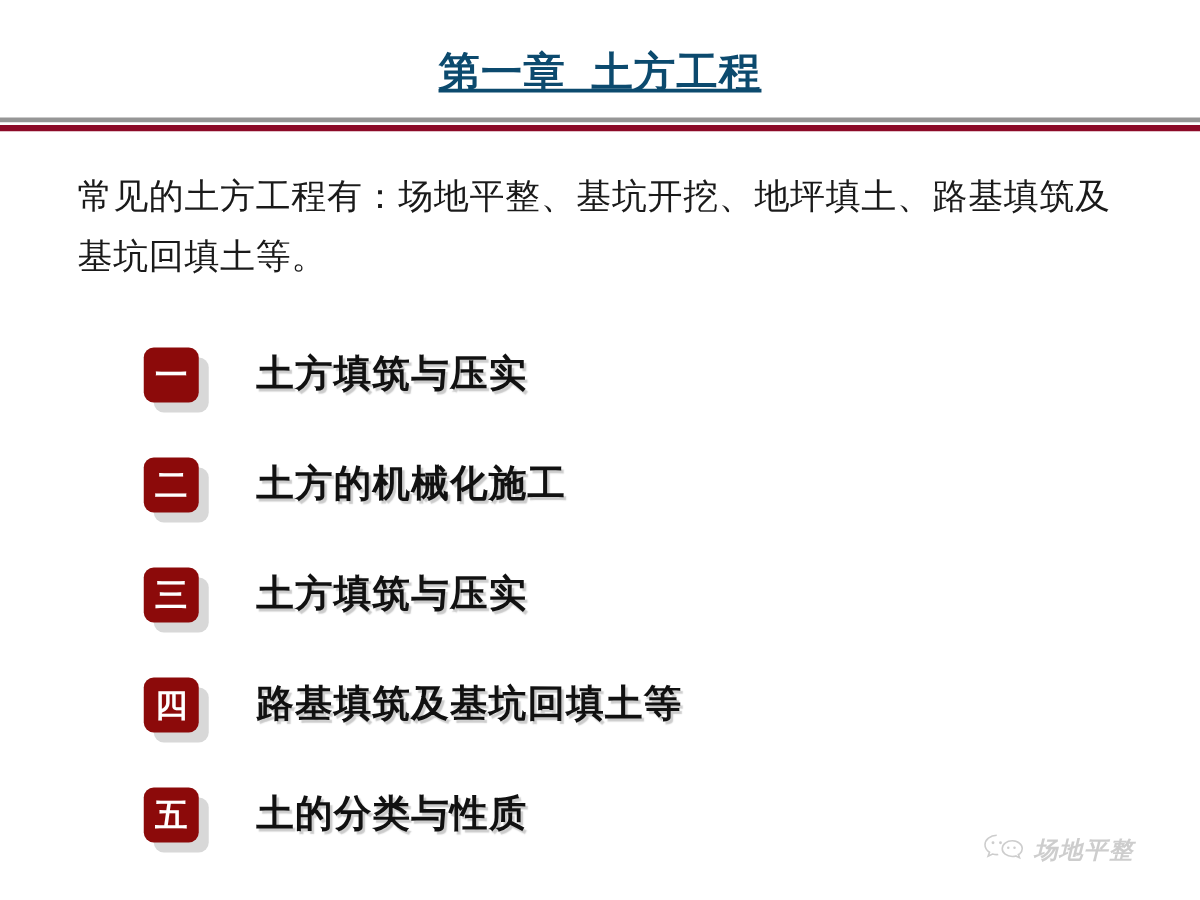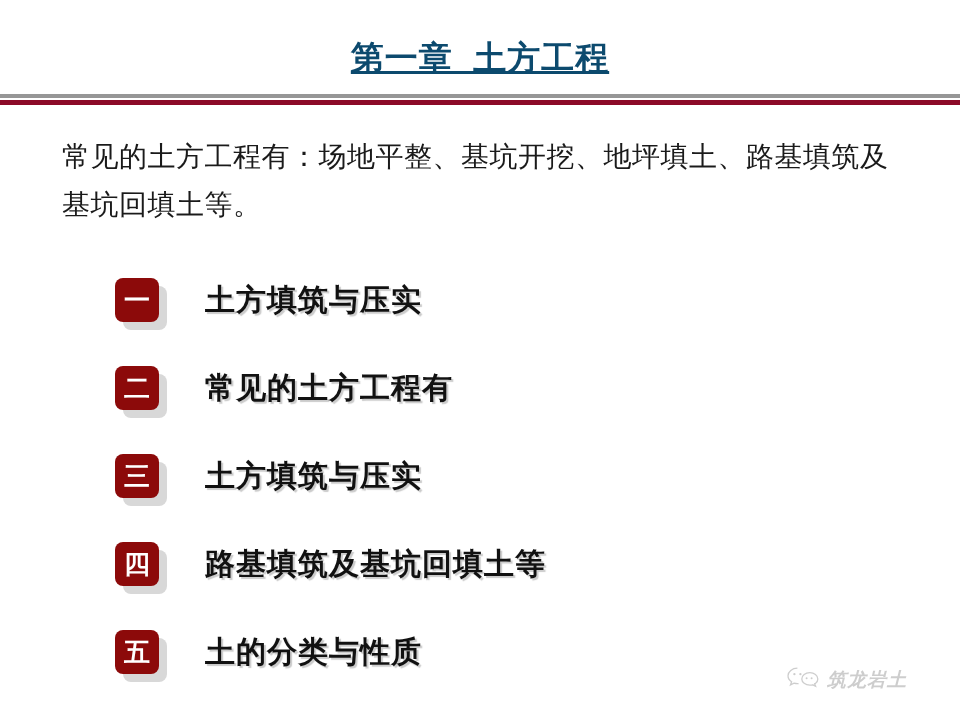--- a/index.html
+++ b/index.html
@@ -175,21 +175,21 @@
         <div class="badge">一</div>
       </div>
       <div class="toc-label">土方填筑与压实</div>
     </div>
 
     <div class="toc-item">
       <div class="badge-wrap">
         <div class="badge-shadow"></div>
         <div class="badge">二</div>
       </div>
-      <div class="toc-label">常见的土方工程有</div>
+      <div class="toc-label">土方的机械化施工</div>
     </div>
 
     <div class="toc-item">
       <div class="badge-wrap">
         <div class="badge-shadow"></div>
         <div class="badge">三</div>
       </div>
       <div class="toc-label">土方填筑与压实</div>
     </div>
 
@@ -217,16 +217,16 @@
         <path d="M11.4 2.2C6.2 2.2 2 5.6 2 9.8c0 2.4 1.4 4.6 3.6 6l-1.1 3.1 3.5-1.7c1.1 0.3 2.2 0.5 3.4 0.5 0.4 0 0.8 0 1.2-0.1"></path>
         <path d="M31.8 17.3c1.4-1.1 2.2-2.7 2.2-4.4 0-3.5-3.6-6.3-8-6.3s-8 2.8-8 6.3 3.6 6.3 8 6.3c1 0 2-0.1 2.9-0.4l2.9 1.4-0.9-2.6z" transform="translate(-2.2,0)"></path>
       </g>
       <g fill="#8a8a8a">
         <circle cx="8.4" cy="8.2" r="1.15"></circle>
         <circle cx="14.4" cy="8.2" r="1.15"></circle>
         <circle cx="20.6" cy="12.2" r="1"></circle>
         <circle cx="25.6" cy="12.2" r="1"></circle>
       </g>
     </svg>
-    <span class="watermark-label">筑龙岩土</span>
+    <span class="watermark-label">场地平整</span>
   </div>
 
 </div>
 
 </body></html>

